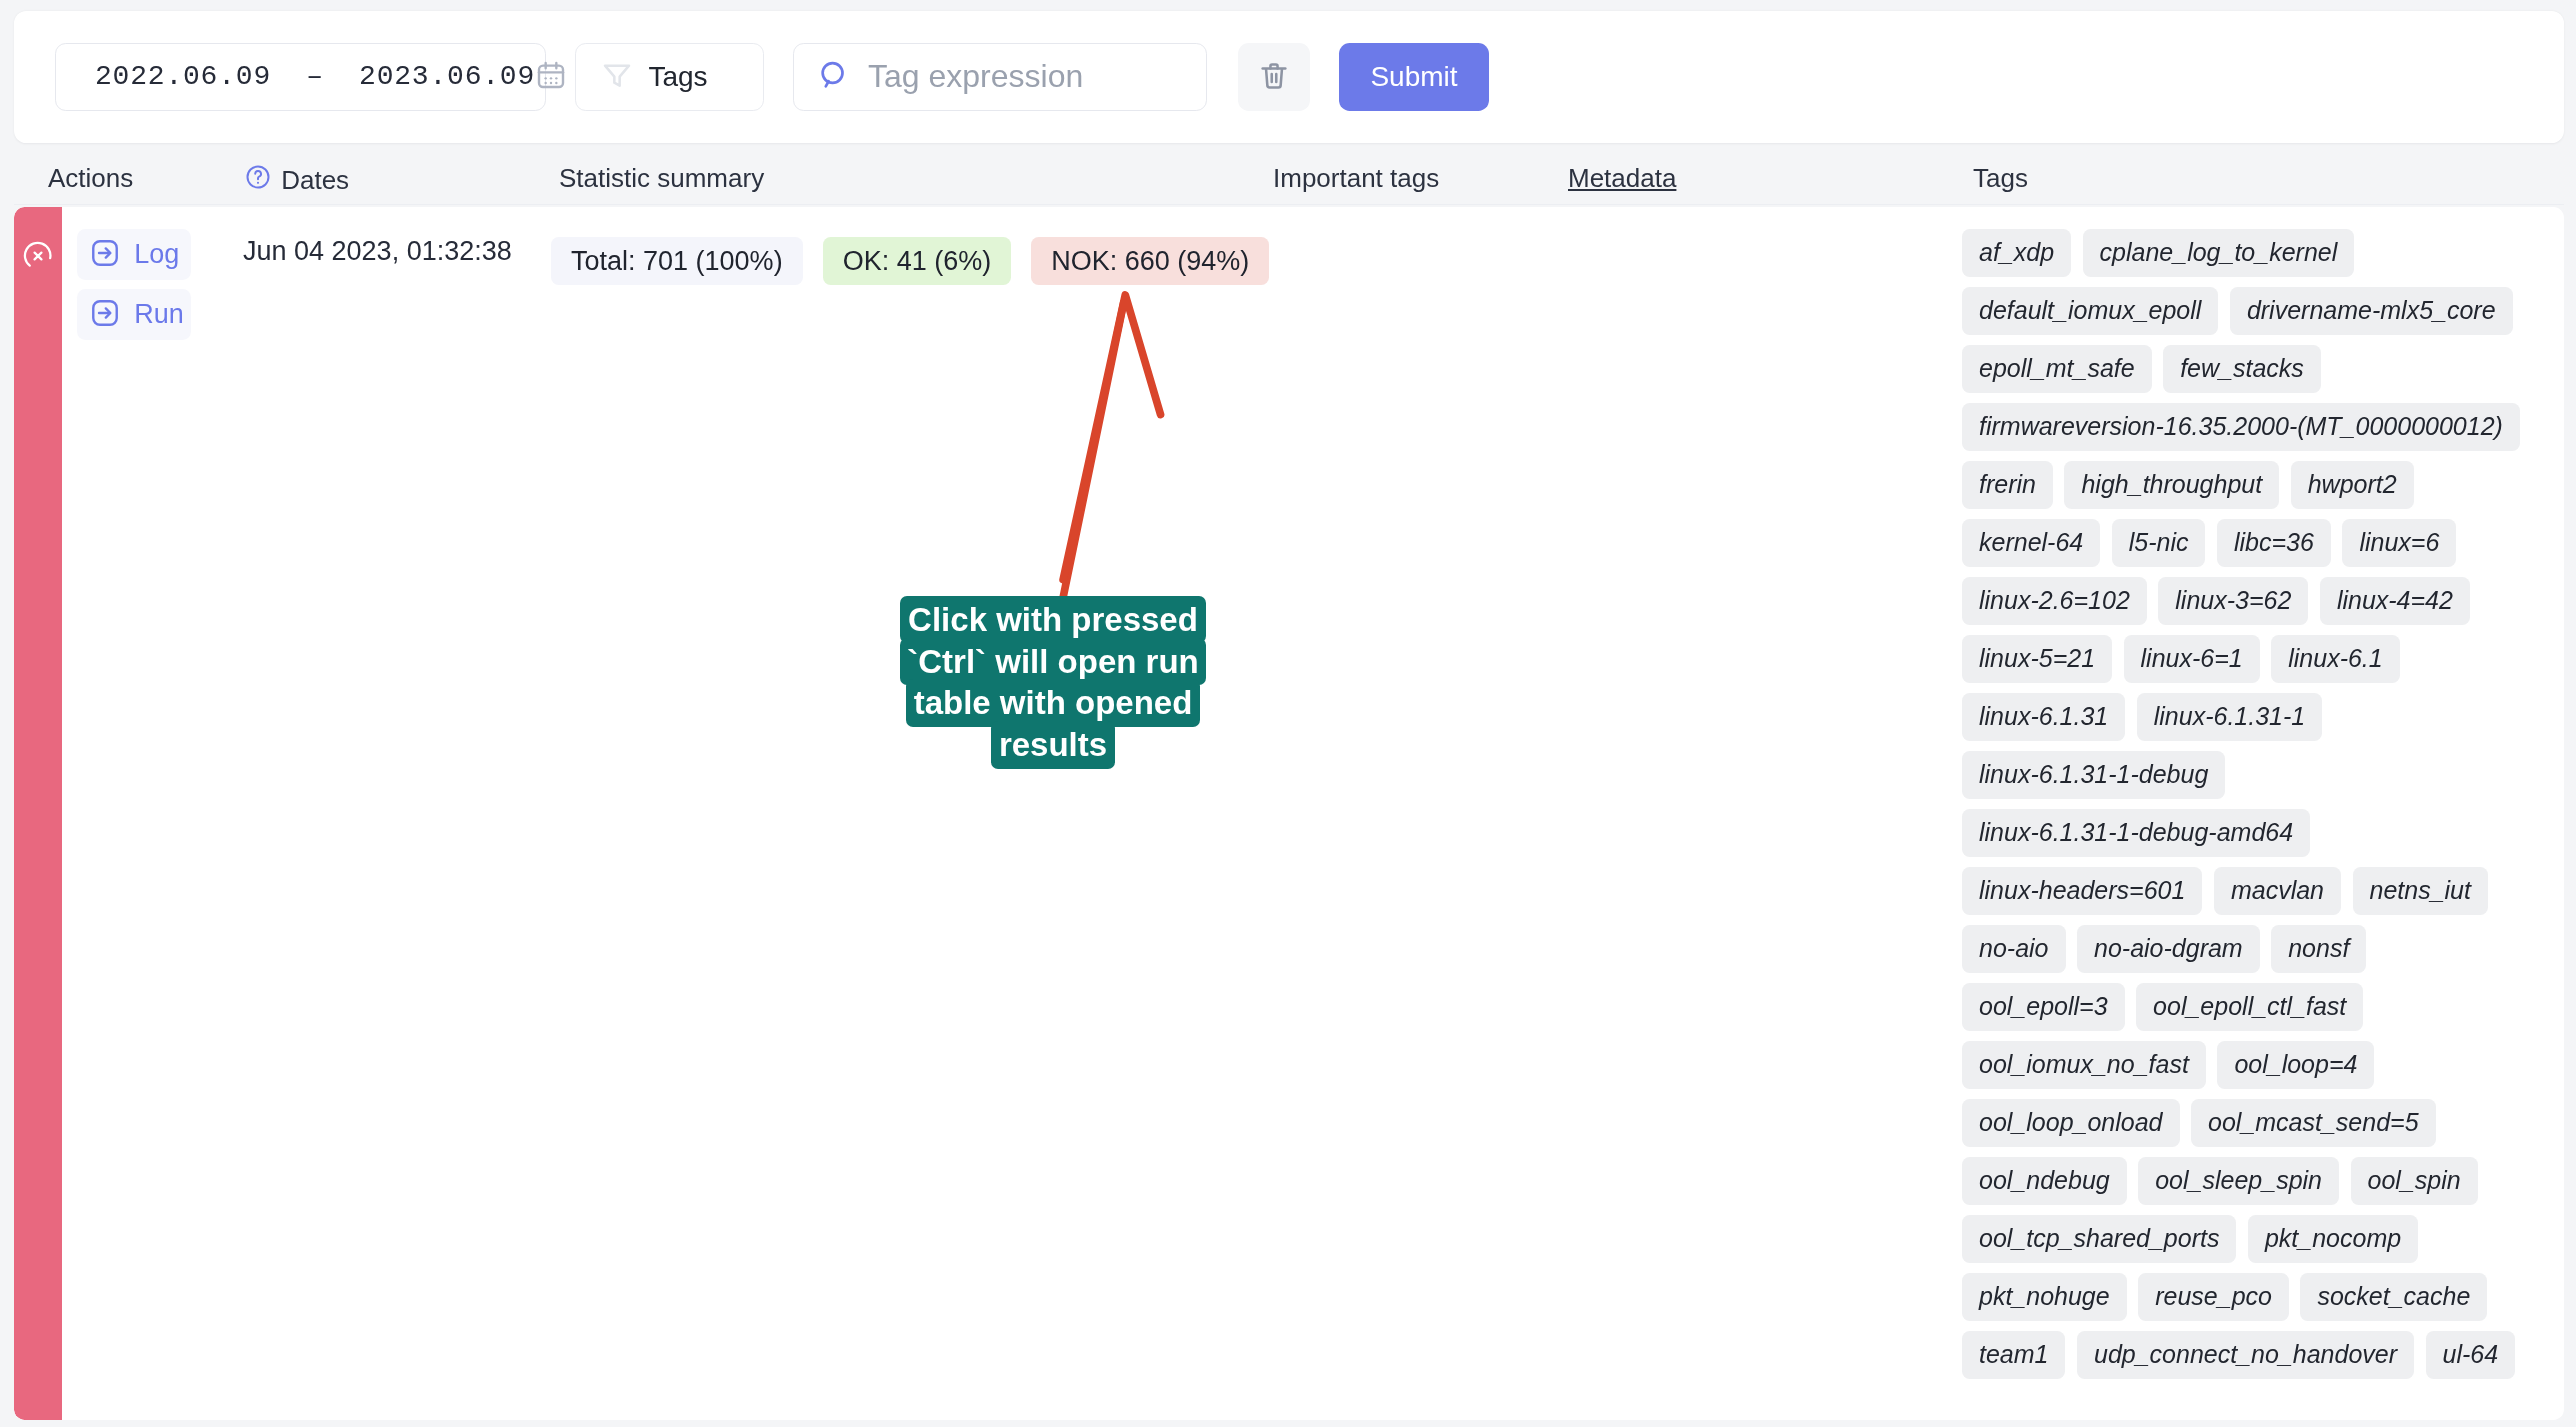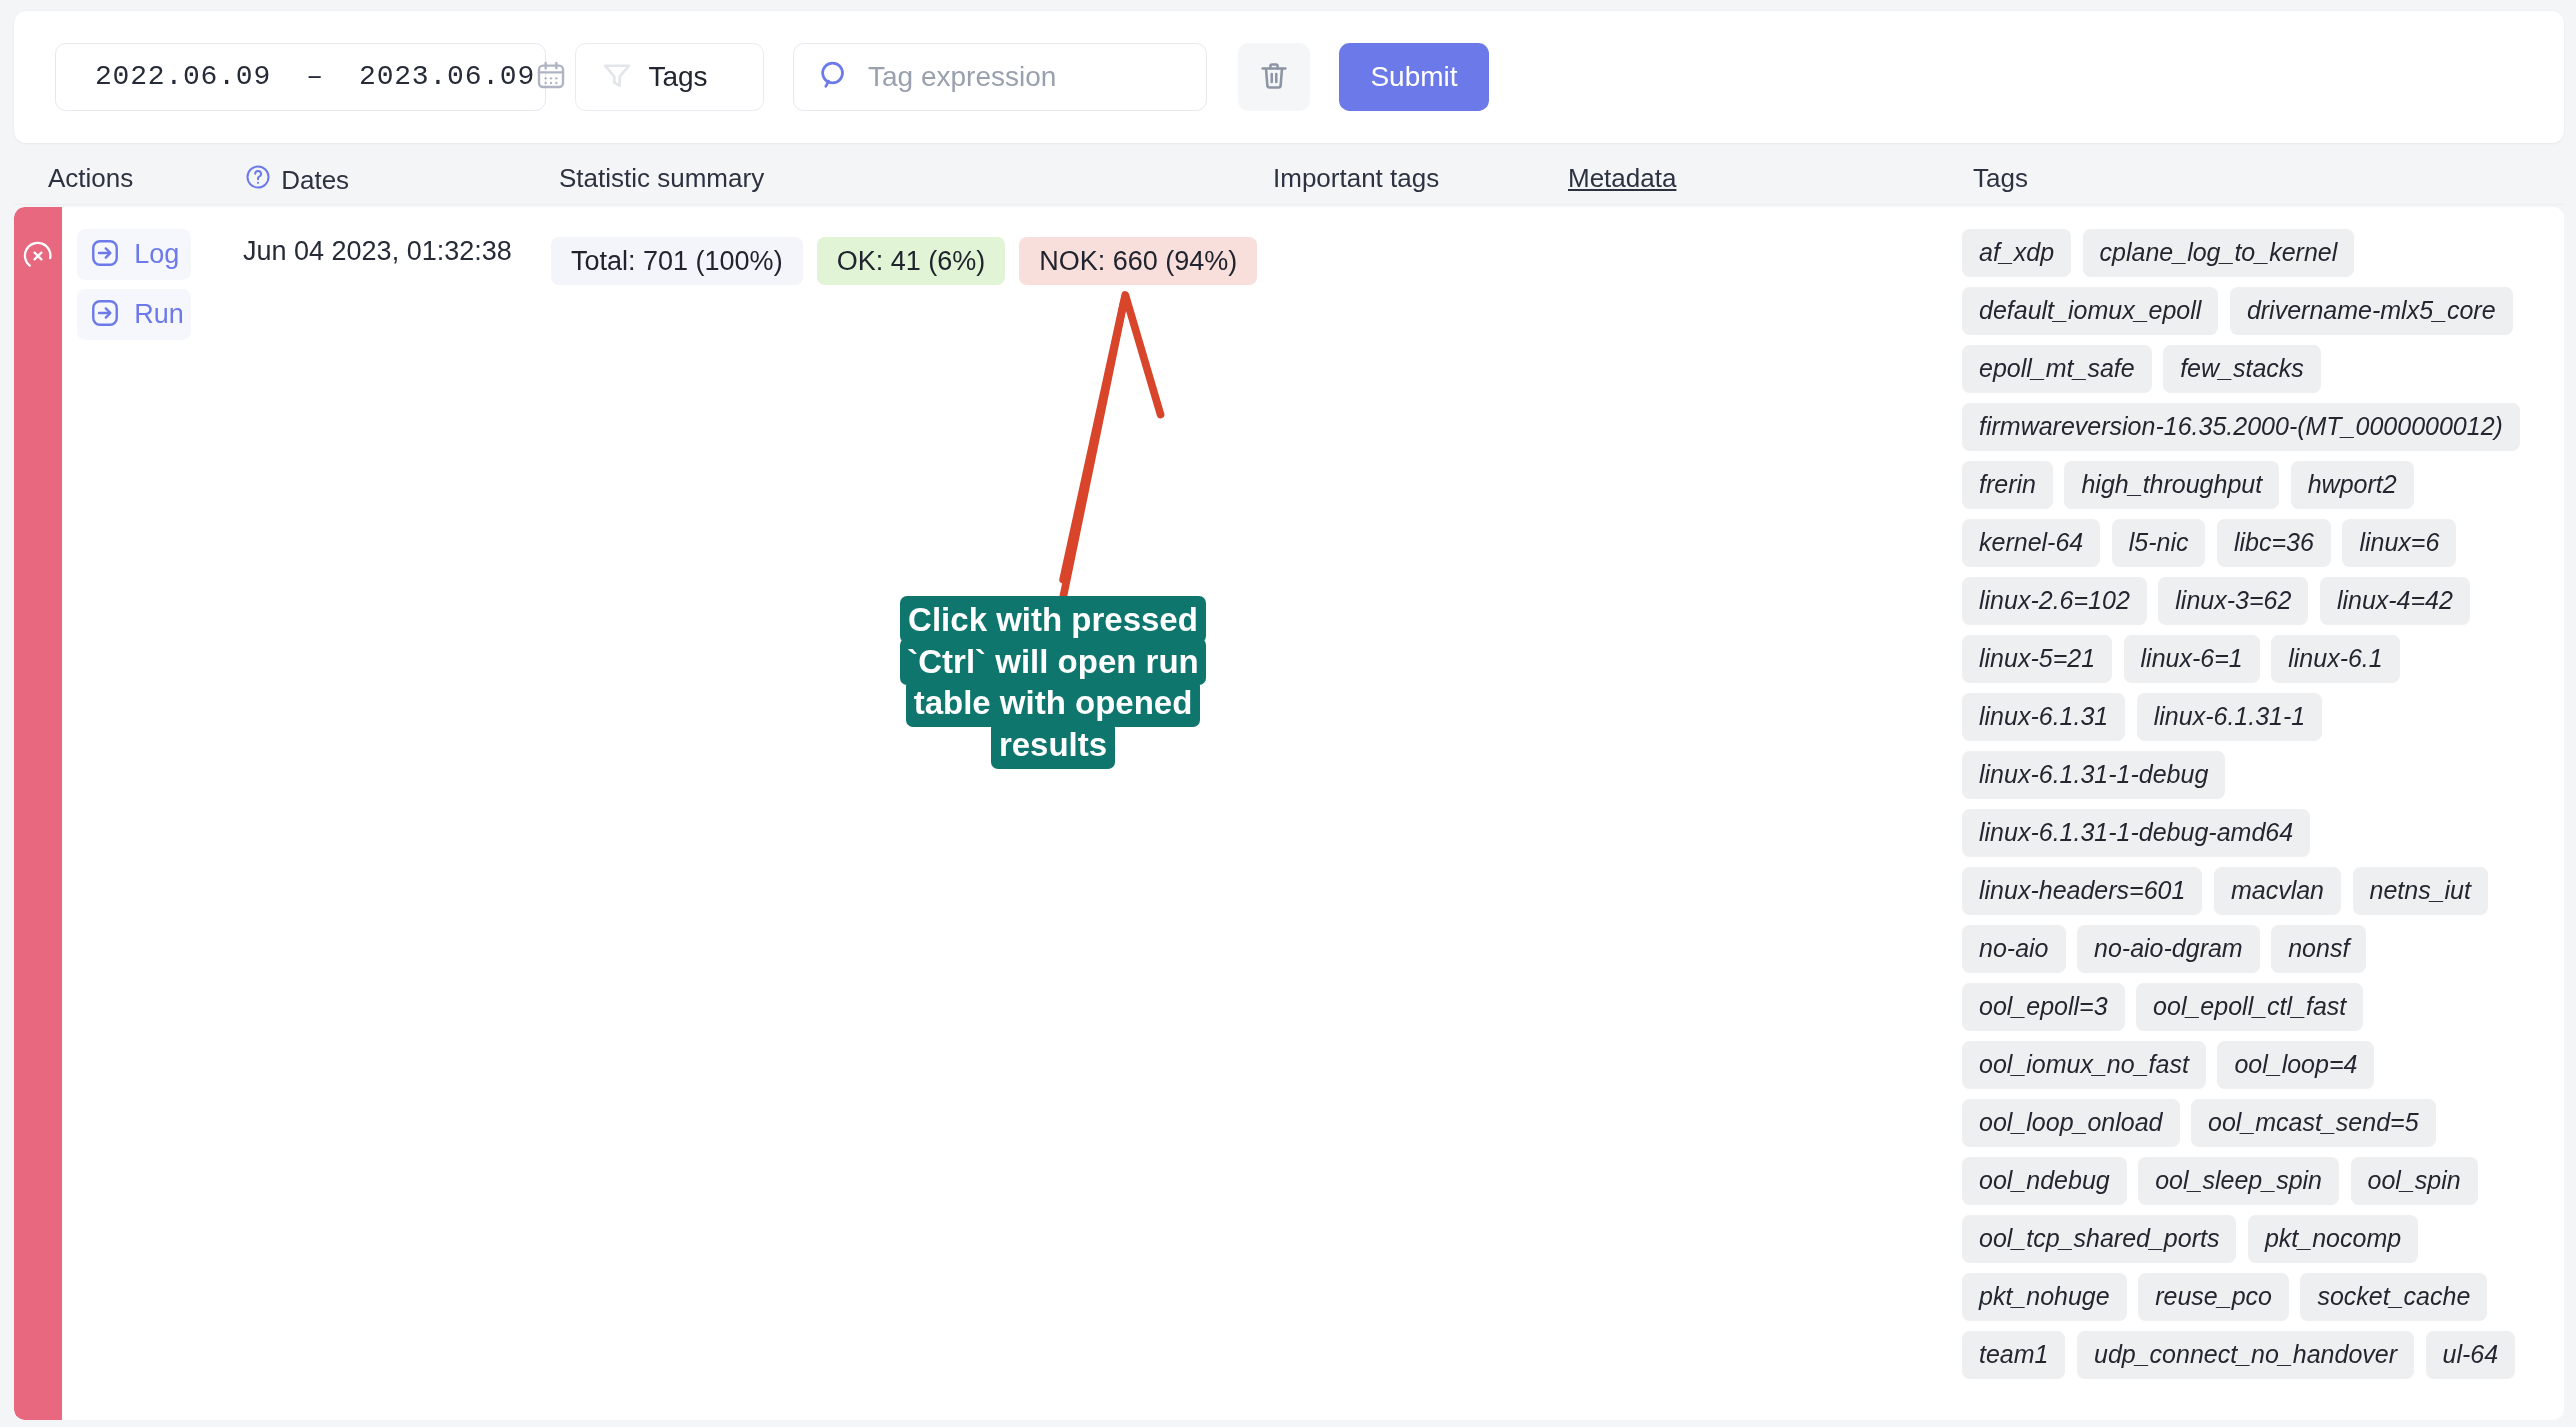--- a/index.html
+++ b/index.html
@@ -53,21 +53,21 @@
     width: 414px; height: 68px;
     border: 1.2px solid #e6e8ee; border-radius: 10.7px;
     background: #fff;
     display: flex; align-items: center; gap: 17px;
     padding-left: 23px;
   }
   .search-icon { width: 34px; height: 34px; flex: none; }
   .tagexpr input {
     border: 0; outline: 0; background: transparent;
     font-family: "Liberation Sans", sans-serif;
-    font-size: 28px; color: #2b303b; width: 307px;
+    font-size: 32px; color: #2b303b; width: 307px;
   }
   .tagexpr input::placeholder { color: #9aa1ae; }
 
   .trash-btn {
     margin-left: 31px;
     width: 72px; height: 68px;
     border-radius: 10.7px; background: #f5f6f8;
     display: flex; align-items: center; justify-content: center;
     cursor: pointer; border: 0;
   }
@@ -129,21 +129,21 @@
     font-size: 27px; color: #6b79ea;
     font-family: "Liberation Sans", sans-serif;
   }
 
   .date-cell {
     position: absolute; left: 229px; top: 29px;
     font-size: 27px; color: #262b38; white-space: nowrap;
   }
 
   
-  .stats { position: absolute; left: 537px; top: 30px; display: flex; gap: 14px; }
+  .stats { position: absolute; left: 537px; top: 30px; display: flex; gap: 20px; }
   .badge {
     height: 48px; border-radius: 7.7px;
     display: flex; align-items: center; justify-content: center;
     padding: 0 20px; font-size: 27px; color: #20242e; white-space: nowrap;
   }
   .badge-total { background: #f4f5fb; }
   .badge-ok    { background: #e1f5d6; }
   .badge-nok   { background: #f8dfdc; }
 
   

